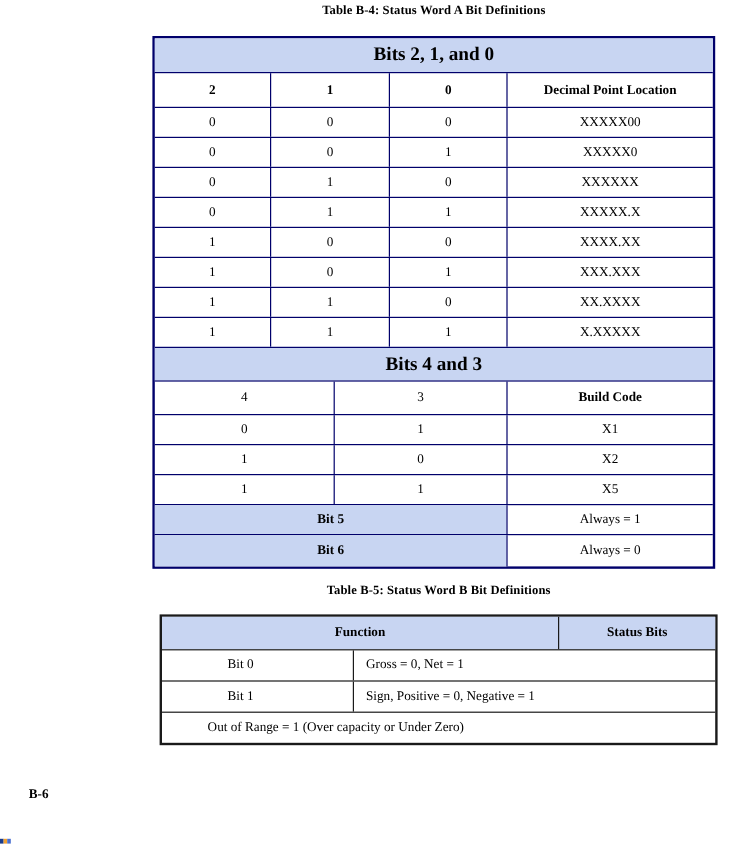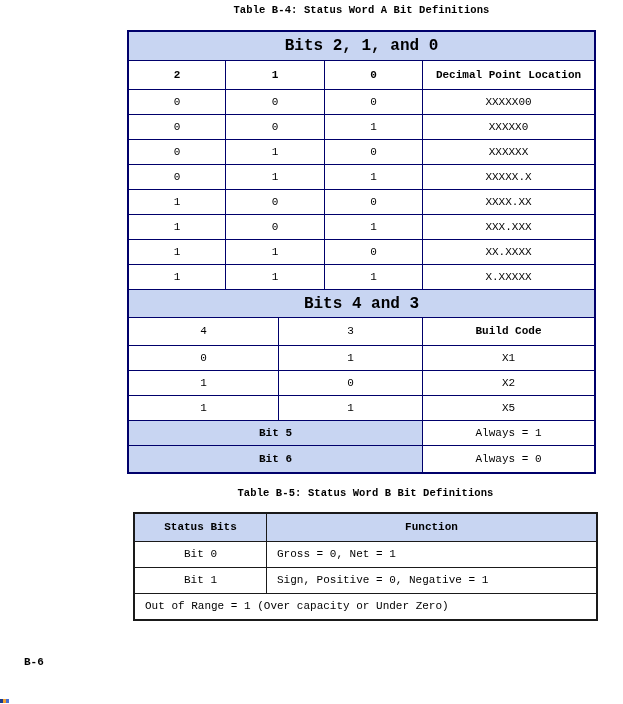--- a/index.html
+++ b/index.html
@@ -3,21 +3,21 @@
 <meta charset="utf-8">
 <style>
   :root{
     --band-bg:#c8d5f2;
     --border-a:#00006b;
     --border-b:#1a1a1a;
   }
   html,body{margin:0;padding:0;background:#fff;}
   .page{
     position:relative;width:623px;height:704px;background:#ffffff;
-    font-family:Liberation Mono, monospace;color:#000;
+    font-family:Liberation Serif, serif;color:#000;
     overflow:hidden;
   }
   .doc-title{position:absolute;font-weight:bold;font-size:10.5px;text-align:center;letter-spacing:0.1px;}
   #title-a{left:127px;top:4px;width:469px;}
   #title-b{left:133px;top:487px;width:465px;}
 
   .tbl{position:absolute;box-sizing:border-box;display:flex;flex-direction:column;background:#fff;}
   #table-a{left:127px;top:30px;width:469px;border:2px solid var(--border-a);}
   #table-b{left:133px;top:512px;width:465px;border:2px solid var(--border-b);}
 
@@ -25,21 +25,21 @@
   #table-a .row + .row{border-top:1.5px solid var(--border-a);}
   #table-b .row + .row{border-top:1.5px solid var(--border-b);}
 
   .cell{box-sizing:border-box;display:flex;align-items:center;justify-content:center;font-size:11px;line-height:1.1;}
   #table-a .cell + .cell{border-left:1.5px solid var(--border-a);}
   #table-b .cell + .cell{border-left:1.5px solid var(--border-b);}
 
   .band{background:var(--band-bg);font-weight:bold;justify-content:center;align-items:center;display:flex;font-size:16px;}
   .band-cell{background:var(--band-bg);font-weight:bold;}
   .bold{font-weight:bold;}
-  .left{justify-content:flex-start;padding-left:10px;}
+  .left{justify-content:flex-start;padding-left:10px;margin-left:28px;}
 
   .h25{height:25px}.h26{height:26px}.h27{height:27px}.h28{height:28px}.h29{height:29px}
 
   .w-a1{width:96px}.w-a2{width:99px}.w-a3{width:98px}
   .w-b1{width:149px}.w-b2{width:144px}
   .w-c1{width:293px}
   .w-d1{width:131px}
   .grow{flex:1 1 0;min-width:0;}
 
   .page-label{position:absolute;left:24px;top:656px;font-weight:bold;font-size:11px;}
@@ -137,22 +137,22 @@
       <div class="row h27">
         <div class="cell band-cell w-c1">Bit 6</div>
         <div class="cell grow">Always = 0</div>
       </div>
     </div>
 
   <div class="doc-title" id="title-b">Table B-5: Status Word B Bit Definitions</div>
 
   <div class="tbl" id="table-b">
       <div class="row h27">
+        <div class="cell band-cell bold grow">Function</div>
         <div class="cell band-cell bold w-d1">Status Bits</div>
-        <div class="cell band-cell bold grow">Function</div>
       </div>
       <div class="row h26">
         <div class="cell w-d1">Bit 0</div>
         <div class="cell grow left">Gross = 0, Net = 1</div>
       </div>
       <div class="row h26">
         <div class="cell w-d1">Bit 1</div>
         <div class="cell grow left">Sign, Positive = 0, Negative = 1</div>
       </div>
       <div class="row h26">

